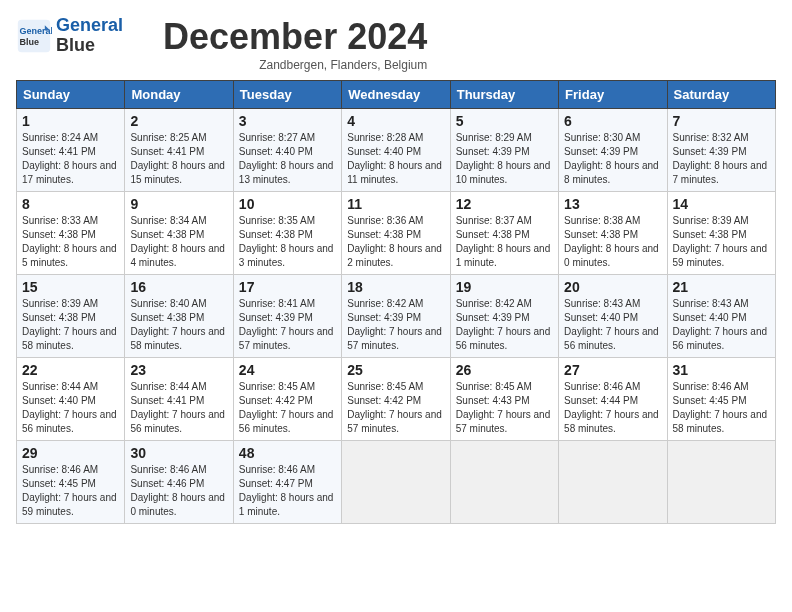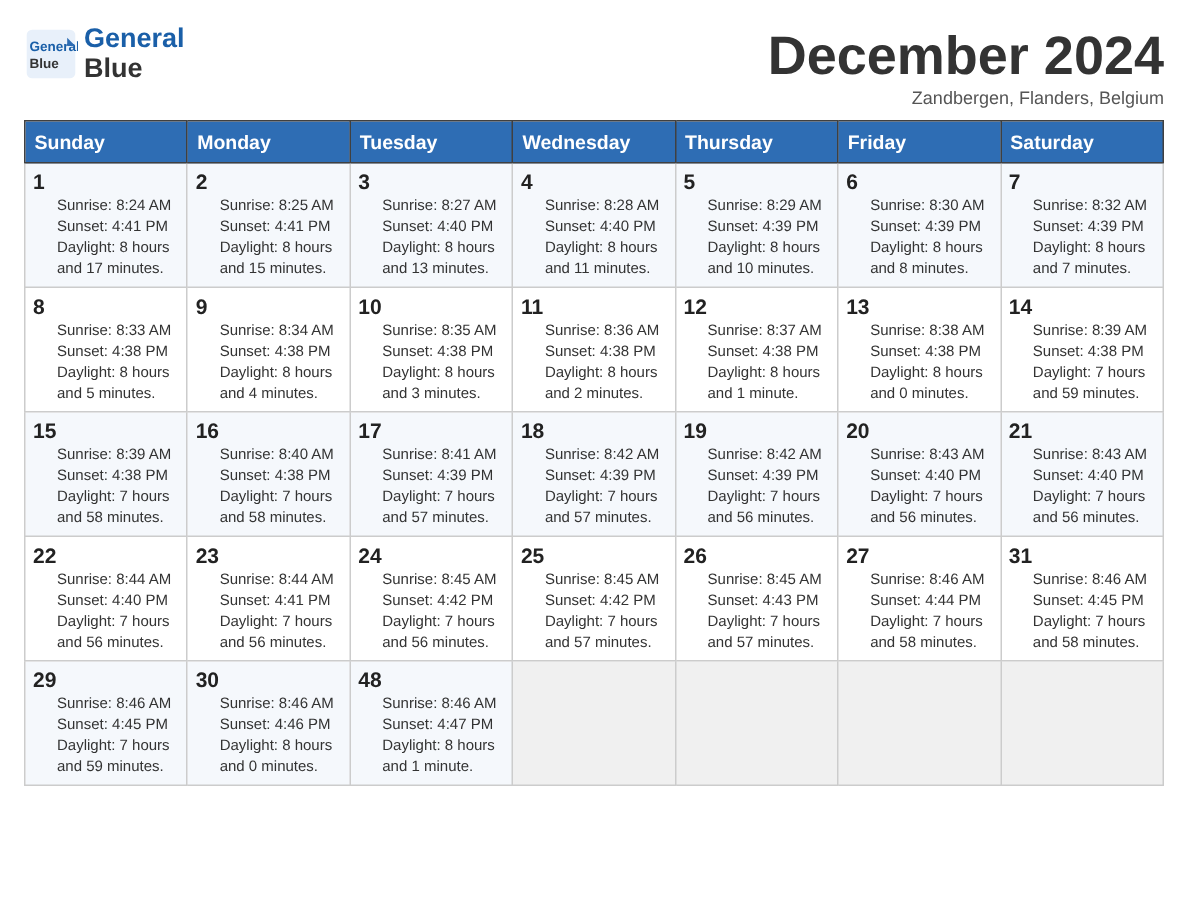--- a/index.html
+++ b/index.html
@@ -5,21 +5,20 @@
     * { box-sizing: border-box; margin: 0; padding: 0; }
     body {
       font-family: Arial, sans-serif;
       background: #fff;
       width: 792px;
       min-height: 612px;
       padding: 16px;
     }
     .header-area {
       display: flex;
-      justify-content: space-between;
       align-items: flex-start;
       margin-bottom: 8px;
     }
     .logo {
       display: flex;
       align-items: center;
       gap: 4px;
     }
     .logo-text {
       font-size: 18px;
@@ -34,20 +33,21 @@
       width: 36px;
       height: 36px;
     }
     .title-area {
       text-align: right;
     }
     .month-title {
       font-size: 36px;
       font-weight: bold;
       color: #333;
+      margin-left: 40px;
     }
     .location-title {
       font-size: 12px;
       color: #555;
     }
     table {
       width: 100%;
       border-collapse: collapse;
       font-size: 11px;
     }
@@ -78,21 +78,20 @@
       font-size: 14px;
       font-weight: bold;
       color: #222;
       display: block;
       margin-bottom: 2px;
     }
     .day-info {
       font-size: 10px;
       color: #333;
       line-height: 1.4;
-      margin-left: 16px;
     }
     .empty-cell {
       background: #f0f0f0 !important;
     }
   </style>
 </head>
 <body>
 
 <div class="header-area">
   <div class="logo">

